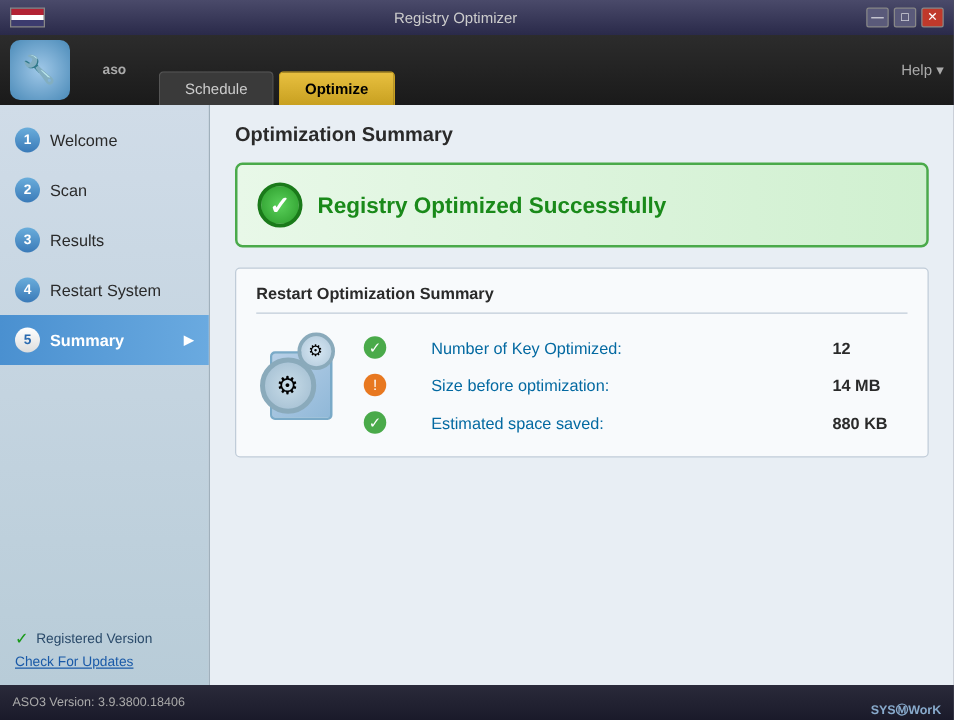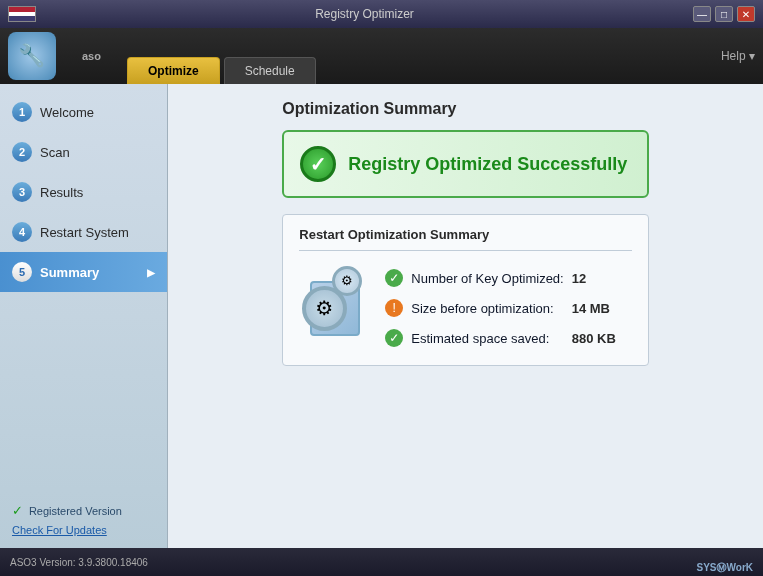--- a/index.html
+++ b/index.html
@@ -279,22 +279,23 @@
     }
     .row-icon.green {
       background: #4aaa4a;
       color: #fff;
     }
     .row-icon.orange {
       background: #e87820;
       color: #fff;
     }
     .row-label {
-      color: #0f172a;
+      color: #0369a1;
       flex: 1;
+      margin-left: 28px;
     }
     .row-value {
       color: #2a2a2a;
       font-weight: bold;
       min-width: 60px;
     }
 
     
     .bottom-bar {
       height: 28px;
@@ -349,22 +350,22 @@
     <div class="title-btn minimize">—</div>
     <div class="title-btn maximize">□</div>
     <div class="title-btn close">✕</div>
   </div>
 </div>
 
 <div class="toolbar">
   <div class="toolbar-logo">🔧</div>
   <span class="toolbar-aso">aso</span>
   <div class="toolbar-tabs">
+    <div class="tab">Schedule</div>
     <div class="tab active">Optimize</div>
-    <div class="tab">Schedule</div>
   </div>
   <div class="toolbar-right">Help ▾</div>
 </div>
 
 <div class="main-area">
 
   <div class="sidebar">
     <div class="sidebar-item">
       <div class="step-circle">1</div>
       <span>Welcome</span>
@@ -389,21 +390,21 @@
 
     <div class="sidebar-bottom">
       <div class="registered-row">
         <span class="green-check">✓</span>
         <span>Registered Version</span>
       </div>
       <span class="check-updates-link">Check For Updates</span>
     </div>
   </div>
 
-  <div style="flex:1; display:flex; flex-direction:column;align-items:center;">
+  <div style="flex:1; display:flex; flex-direction:column;">
 
     <div class="content">
       <div class="content-title">Optimization Summary</div>
 
       <div class="success-banner">
         <div class="success-icon">✓</div>
         <span class="success-text">Registry Optimized Successfully</span>
       </div>
 
       <div class="summary-box">

